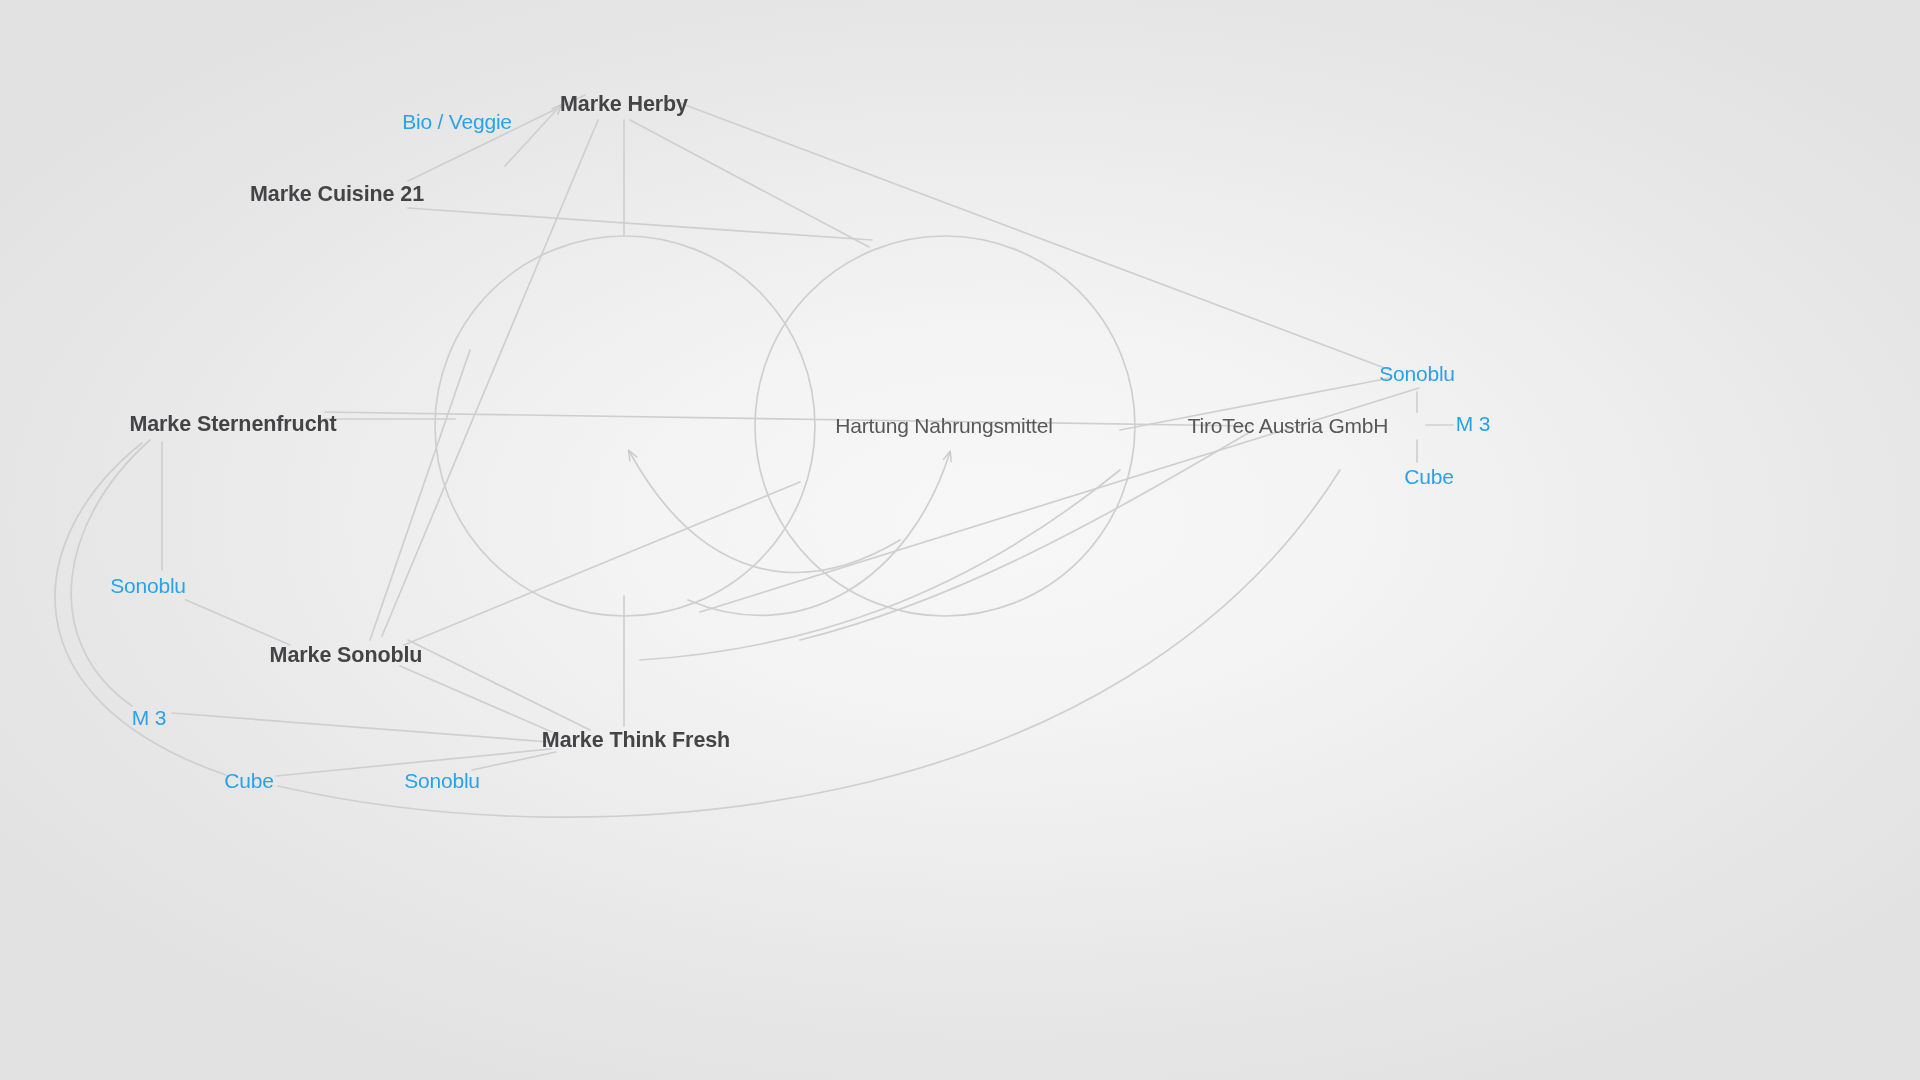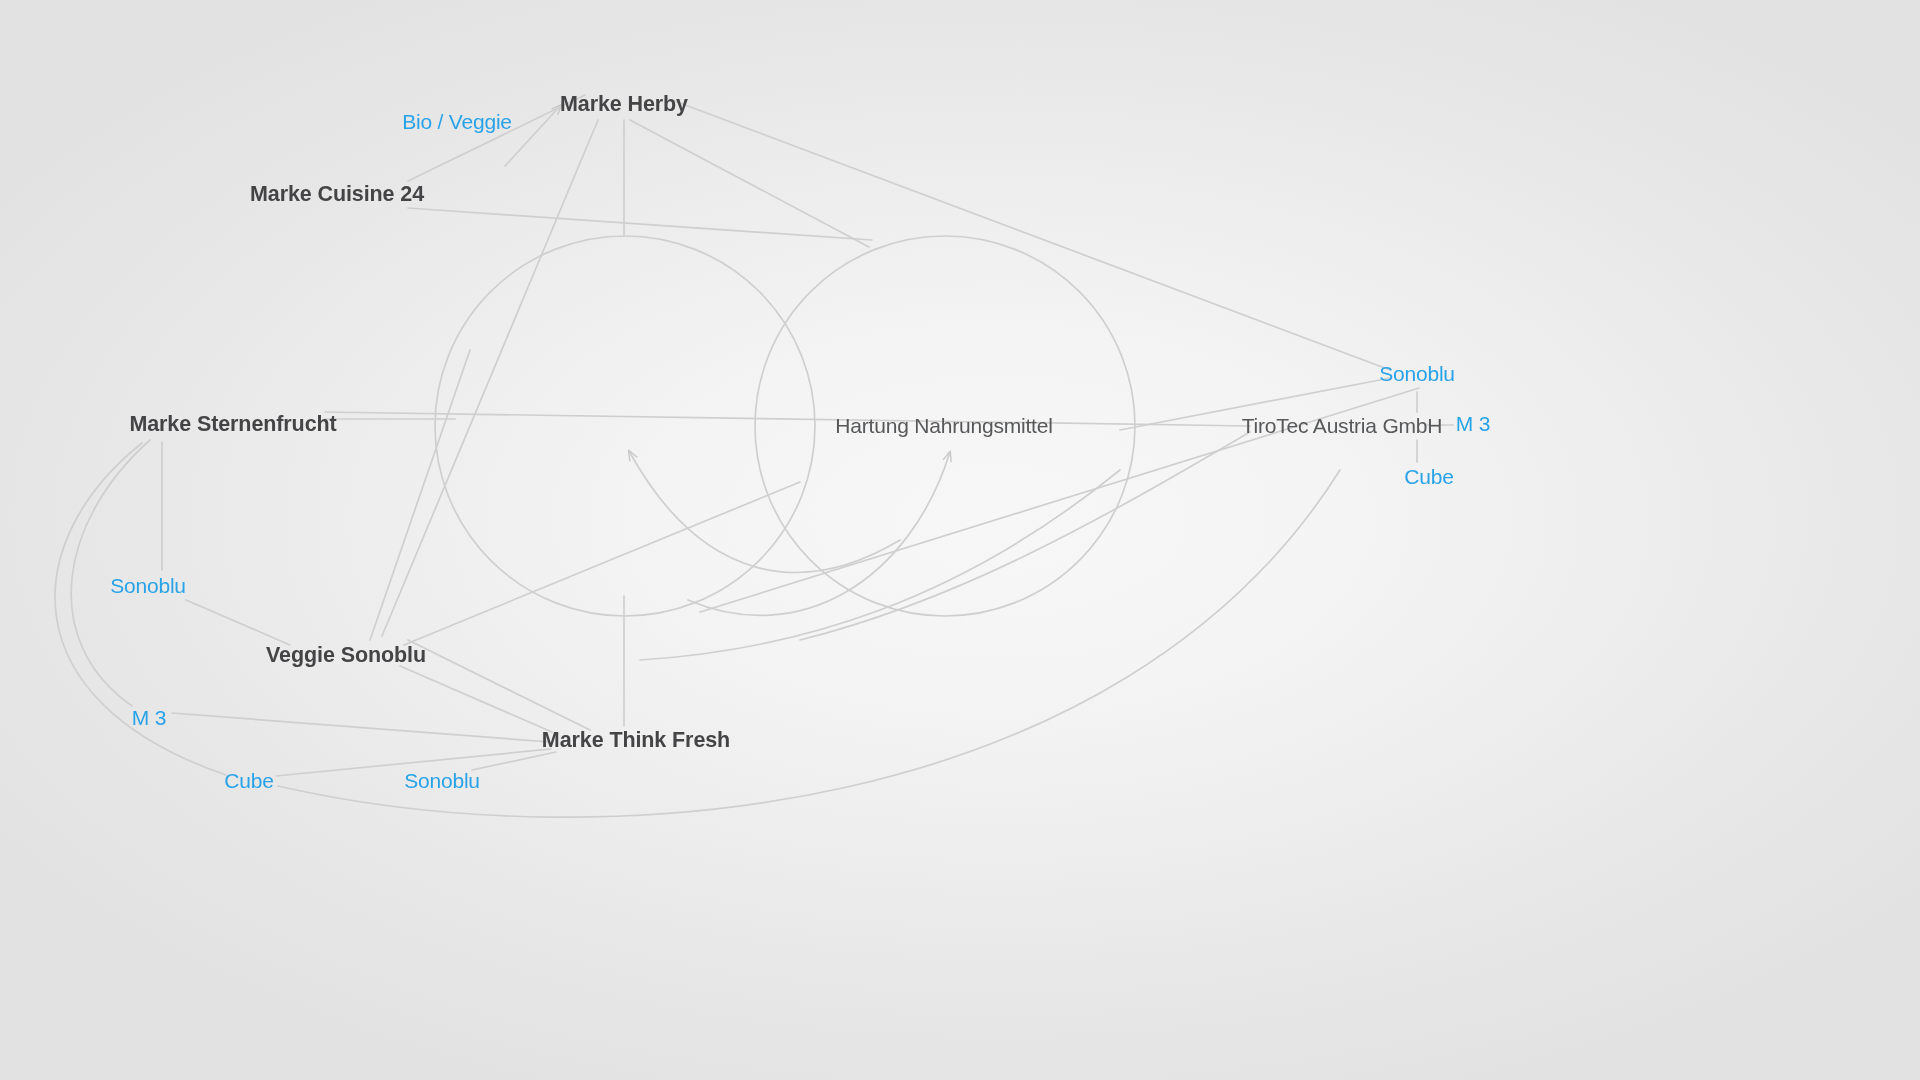--- a/index.html
+++ b/index.html
@@ -132,38 +132,38 @@
 
       <path d="M 1419 388 L 700 612"></path>
       <path d="M 1120 470 C 960 600 800 650 640 660"></path>
     </g>
   </svg>
 
   <div class="node-label brand-label" style="left:624px; top:105px;">Marke Herby</div>
 
   <div class="node-label product-label" style="left:457px; top:122px;">Bio / Veggie</div>
 
-  <div class="node-label brand-label" style="left:337px; top:195px;">Marke Cuisine 24</div>
+  <div class="node-label brand-label" style="left:337px; top:195px;">Marke Cuisine 21</div>
 
   <div class="node-label brand-label" style="left:233px; top:425px;text-align:center;">Marke Sternenfrucht</div>
 
 
   <div class="node-label company-label" style="left:944px; top:426px;">Hartung Nahrungsmittel</div>
 
-  <div class="node-label company-label" style="left:1342px; top:426px;">TiroTec Austria GmbH</div>
+  <div class="node-label company-label" style="left:1288px; top:426px;">TiroTec Austria GmbH</div>
 
   <div class="node-label product-label" style="left:1417px; top:374px;">Sonoblu</div>
 
   <div class="node-label product-label" style="left:1473px; top:424px;">M 3</div>
 
   <div class="node-label product-label" style="left:1429px; top:477px;">Cube</div>
 
   <div class="node-label product-label" style="left:148px; top:586px;">Sonoblu</div>
 
-  <div class="node-label brand-label" style="left:346px; top:656px;">Veggie Sonoblu</div>
+  <div class="node-label brand-label" style="left:346px; top:656px;">Marke Sonoblu</div>
 
   <div class="node-label product-label" style="left:149px; top:718px;">M 3</div>
 
   <div class="node-label brand-label" style="left:624px; top:741px;margin-left:12px;">Marke Think Fresh</div>
 
   <div class="node-label product-label" style="left:249px; top:781px;">Cube</div>
 
   <div class="node-label product-label" style="left:442px; top:781px;">Sonoblu</div>
 
 </div>

